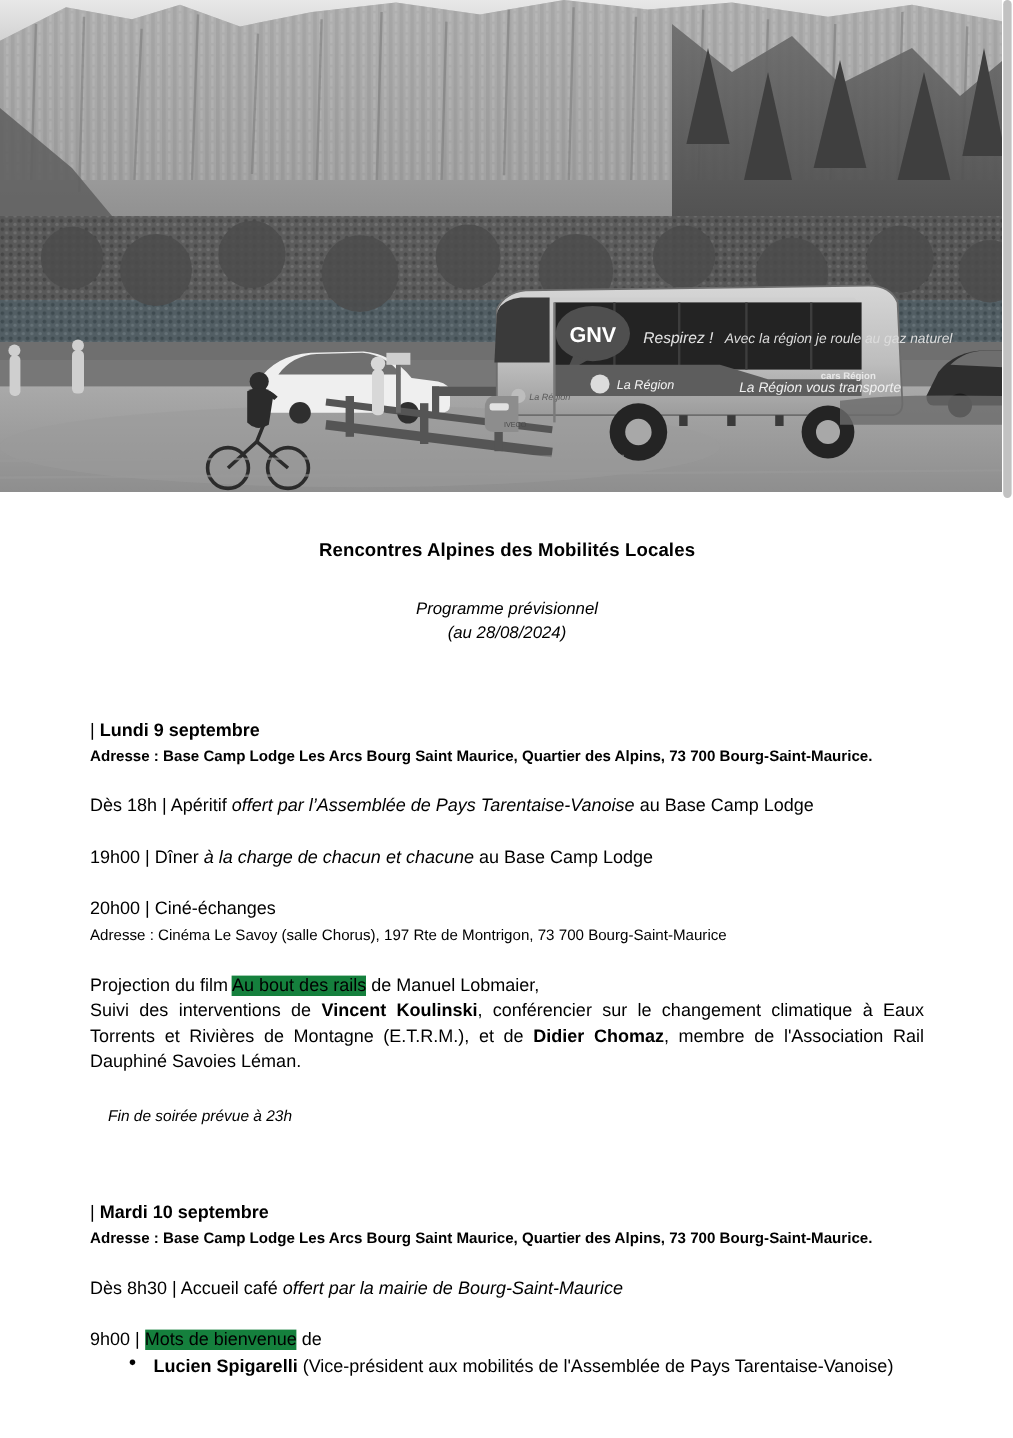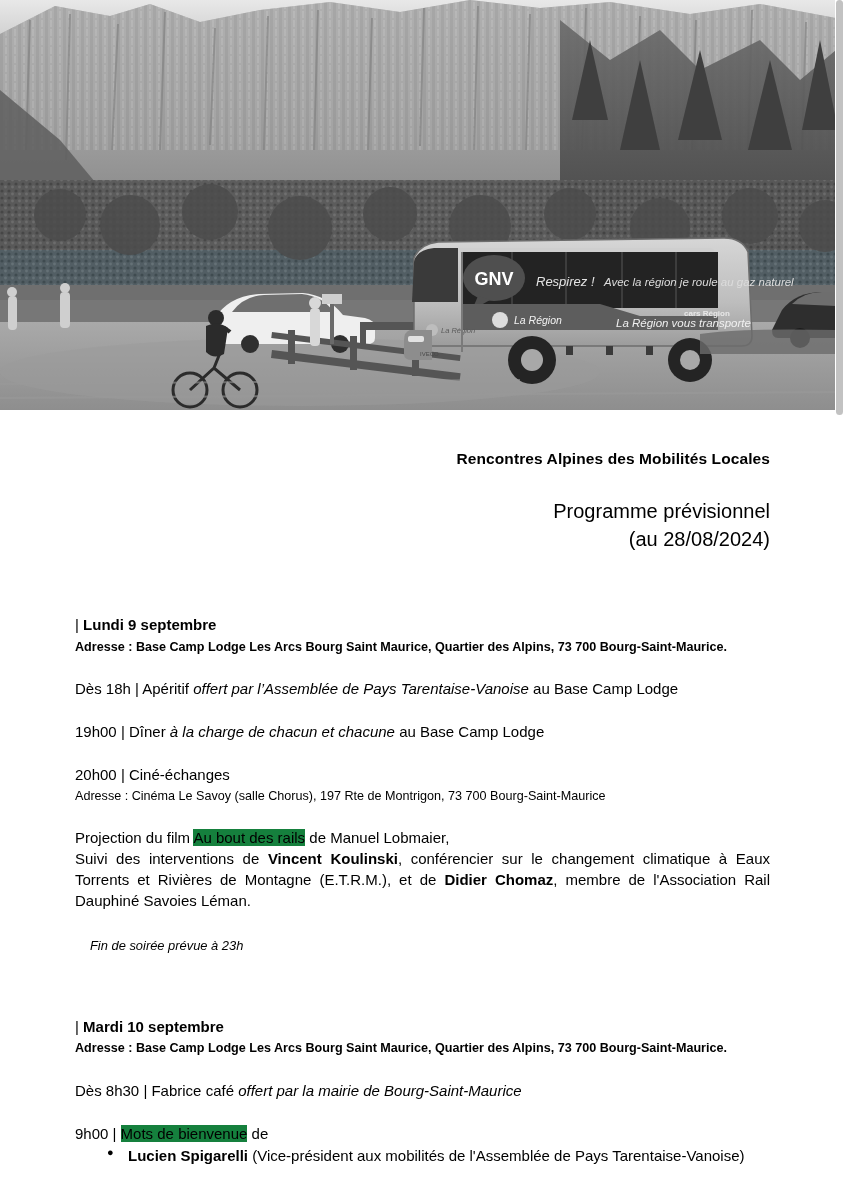--- a/index.html
+++ b/index.html
@@ -35,34 +35,35 @@
     background: #0ea5e9;
   }
   .hero svg { display: block; width: 836px; height: 410px; }
 
   
   .doc-body {
     padding: 0 66px 0 75px;
   }
 
   .title-block {
-    text-align: right;
+    text-align: center;
     padding-top: 38px;
   }
   .doc-title {
     font-size: 15.5px;
     font-weight: bold;
     letter-spacing: 0.1px;
     line-height: 1.45;
   }
   .subtitle {
-    font-size: 20px;
+    font-size: 14px;
     line-height: 1.37;
     margin-top: 28px;
     white-space: pre-line;
+    font-style: italic;
   }
 
   .day-block { margin-top: 0; }
 
   .day-head {
     font-size: 15px;
     line-height: 1.35;
     margin-top: 62px;
   }
   .day-head .bar { font-weight: normal; }
@@ -388,21 +389,21 @@
 
       <div class="para"><span>Suivi des interventions de </span><span class="bd">Vincent Koulinski</span><span>, conférencier sur le changement climatique à Eaux Torrents et Rivières de Montagne (E.T.R.M.), et de </span><span class="bd">Didier Chomaz</span><span>, membre de l'Association Rail Dauphiné Savoies Léman.</span></div>
 
       <div class="note">Fin de soirée prévue à 23h</div>
     </div>
 
     <div class="day-block">
       <div class="day-head"><span class="bar">| </span><span class="day-name">Mardi 10 septembre</span></div>
       <div class="address">Adresse : Base Camp Lodge Les Arcs Bourg Saint Maurice, Quartier des Alpins, 73 700 Bourg-Saint-Maurice.</div>
 
-      <div class="entry"><span>Dès 8h30 | Fabrice café </span><span class="it">offert par la mairie de Bourg-Saint-Maurice</span><span></span></div>
+      <div class="entry"><span>Dès 8h30 | Accueil café </span><span class="it">offert par la mairie de Bourg-Saint-Maurice</span><span></span></div>
 
       <div class="entry"><span>9h00 | </span><span class="hl">Mots de bienvenue</span><span> de</span></div>
 
       <ul class="people">
         <li><span class="bd">Lucien Spigarelli</span><span> (Vice-président aux mobilités de l'Assemblée de Pays Tarentaise-Vanoise)</span></li>
       </ul>
     </div>
 
   </div>
 </div>

